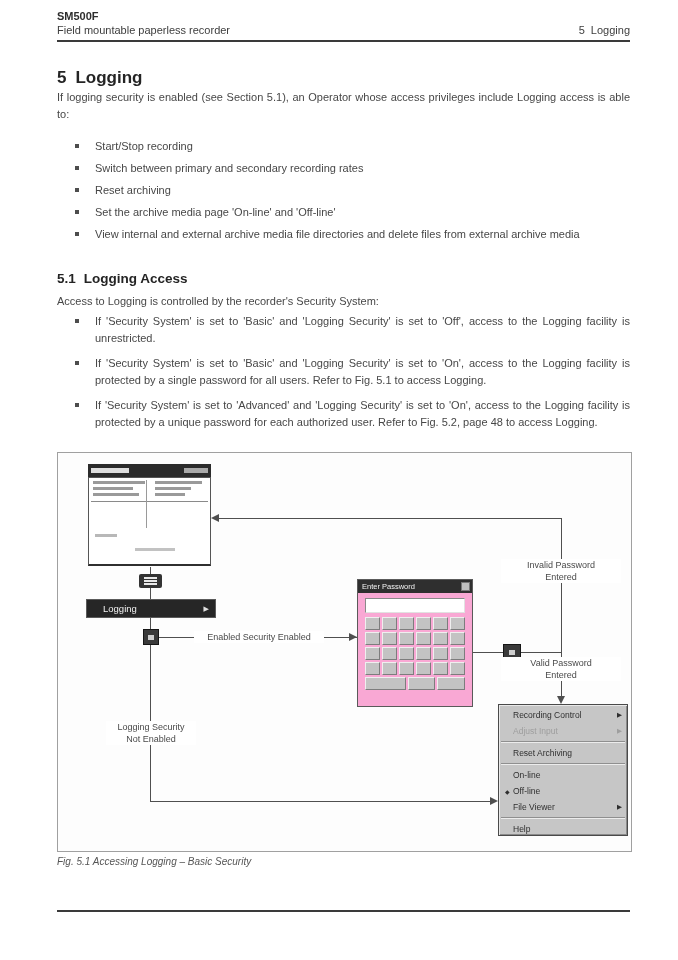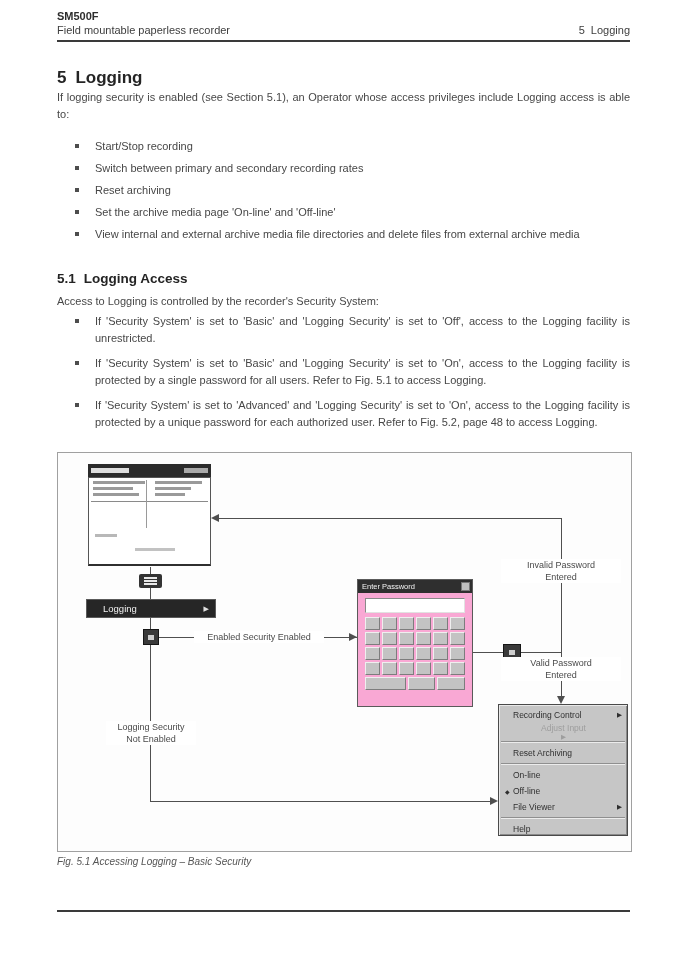--- a/index.html
+++ b/index.html
@@ -75,21 +75,21 @@
   .kp-bottom{display:flex;gap:2px;margin:2px 7px 0 7px;}
   .kp-bottom .kp-key{flex:1;}
   .kp-bottom .wide{flex:1.5;}
   
   .menu{left:440px;top:251px;width:130px;height:132px;background:#c6c6c6;border:1px solid #4a4a4a;box-sizing:border-box;
         box-shadow:inset 1px 1px 0 #e9e9e9, inset -1px -1px 0 #8a8a8a;padding:2px 0;}
   .mi{display:flex;align-items:center;height:16px;padding:0 5px 0 6px;font-size:8.5px;color:#2f2f2f;}
   .mi .mk{width:8px;font-size:6px;color:#2f2f2f;}
   .mi .ml{flex:1;}
   .mi .ma{font-size:6.5px;color:#2f2f2f;}
-  .mi.disabled, .mi.disabled .ma{color:#9e9e9e;flex-direction:column;}
+  .mi.disabled, .mi.disabled .ma{color:#9e9e9e;}
   .msep{height:0;border-top:1px solid #8f8f8f;border-bottom:1px solid #ececec;margin:2px 2px;}
   
   .caption{left:57px;top:856px;font-size:10px;font-style:italic;color:#555;}
   .ftr-rule{left:57px;top:910px;width:573px;height:2px;background:#3a3a3a;}
   .ftr-row{left:57px;top:916px;width:573px;display:flex;justify-content:space-between;font-size:10.5px;color:#3d3d3d;}
 </style>
 </head>
 <body>
 
 <div class="page">

